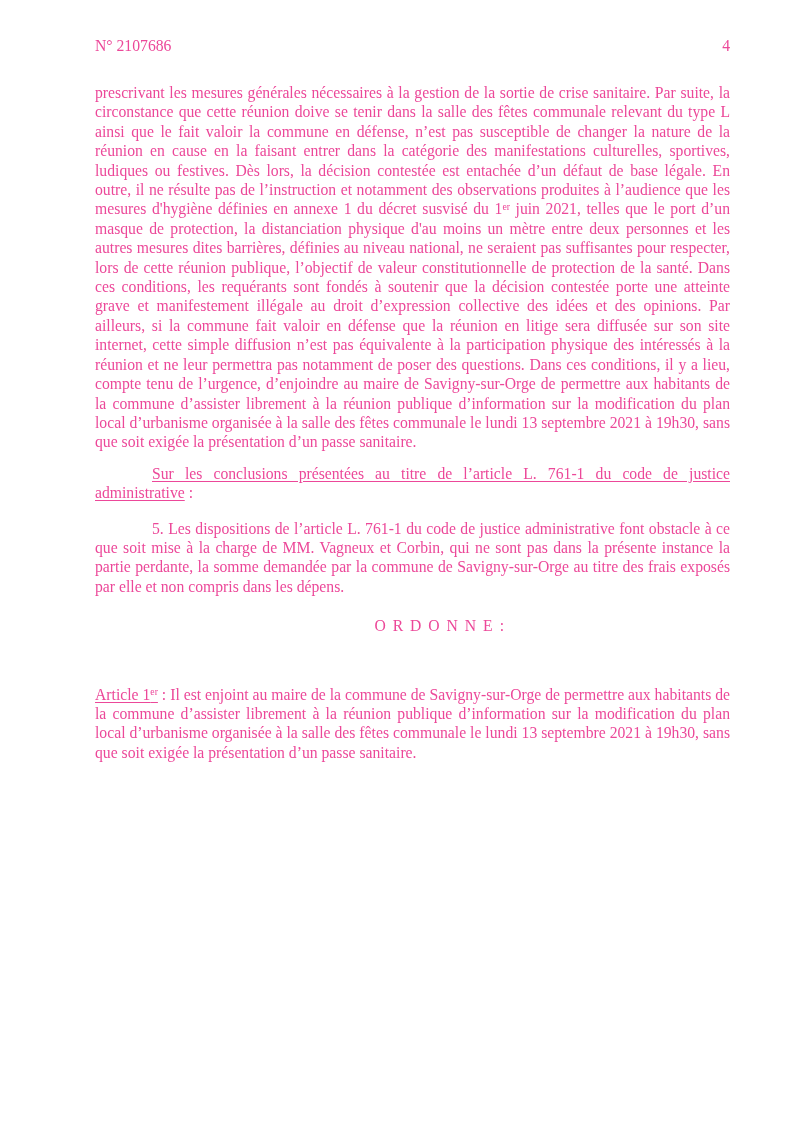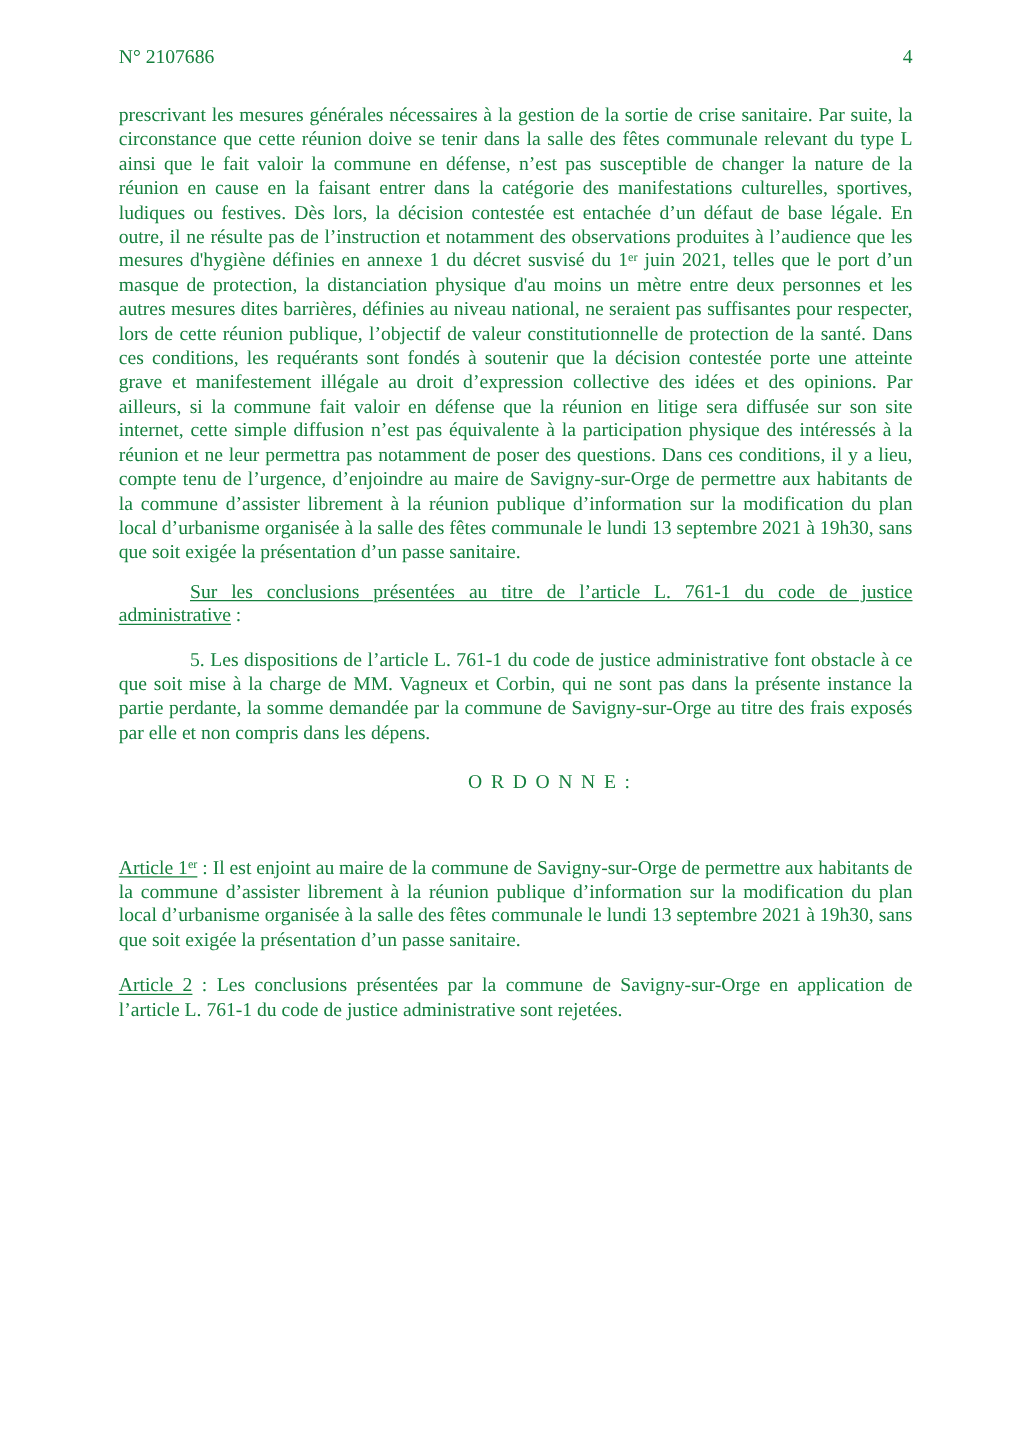--- a/index.html
+++ b/index.html
@@ -5,21 +5,21 @@
   * { margin: 0; padding: 0; box-sizing: border-box; }
   html, body { background: #ffffff; }
   .page {
     position: relative;
     width: 810px;
     height: 1145px;
     background: #ffffff;
     font-family: "Liberation Serif", "DejaVu Serif", serif;
     font-size: 15.7px;
     line-height: 19.4px;
-    color: #15803d;
+    color: #ec4899;
     overflow: hidden;
   }
   .header {
     position: absolute;
     top: 36px;
     left: 95px;
     width: 635px;
     display: flex;
     justify-content: space-between;
   }
@@ -66,16 +66,15 @@
     <p class="para"><span>prescrivant les mesures générales nécessaires à la gestion de la sortie de crise sanitaire. Par suite, la circonstance que cette réunion doive se tenir dans la salle des fêtes communale relevant du type L ainsi que le fait valoir la commune en défense, n’est pas susceptible de changer la nature de la réunion en cause en la faisant entrer dans la catégorie des manifestations culturelles, sportives, ludiques ou festives. Dès lors, la décision contestée est entachée d’un défaut de base légale. En outre, il ne résulte pas de l’instruction et notamment des observations produites à l’audience que les mesures d'hygiène définies en annexe 1 du décret susvisé du 1</span><sup>er</sup><span> juin 2021, telles que le port d’un masque de protection, la distanciation physique d'au moins un mètre entre deux personnes et les autres mesures dites barrières, définies au niveau national, ne seraient pas suffisantes pour respecter, lors de cette réunion publique, l’objectif de valeur constitutionnelle de protection de la santé. Dans ces conditions, les requérants sont fondés à soutenir que la décision contestée porte une atteinte grave et manifestement illégale au droit d’expression collective des idées et des opinions. Par ailleurs, si la commune fait valoir en défense que la réunion en litige sera diffusée sur son site internet, cette simple diffusion n’est pas équivalente à la participation physique des intéressés à la réunion et ne leur permettra pas notamment de poser des questions. Dans ces conditions, il y a lieu, compte tenu de l’urgence, d’enjoindre au maire de Savigny-sur-Orge de permettre aux habitants de la commune d’assister librement à la réunion publique d’information sur la modification du plan local d’urbanisme organisée à la salle des fêtes communale le lundi 13 septembre 2021 à 19h30, sans que soit exigée la présentation d’un passe sanitaire.</span></p>
 
     <p class="para indent heading"><span class="underline">Sur les conclusions présentées au titre de l’article L. 761-1 du code de justice administrative</span><span> :</span></p>
 
     <p class="para indent para5">5. Les dispositions de l’article L. 761-1 du code de justice administrative font obstacle à ce que soit mise à la charge de MM. Vagneux et Corbin, qui ne sont pas dans la présente instance la partie perdante, la somme demandée par la commune de Savigny-sur-Orge au titre des frais exposés par elle et non compris dans les dépens.</p>
 
     <p class="ordonne">O R D O N N E :</p>
 
     <p class="para article-1"><span class="underline"><span>Article 1</span><sup>er</sup></span><span> : </span><span>Il est enjoint au maire de la commune de Savigny-sur-Orge de permettre aux habitants de la commune d’assister librement à la réunion publique d’information sur la modification du plan local d’urbanisme organisée à la salle des fêtes communale le lundi 13 septembre 2021 à 19h30, sans que soit exigée la présentation d’un passe sanitaire.</span></p>
 
-    <p class="para article-2"><span class="underline">Article 2</span><span> : </span><span>Les conclusions présentées par la commune de Savigny-sur-Orge en application de l’article L. 761-1 du code de justice administrative sont rejetées.</span></p>
 
   </div>
 </div>
 
 </body></html>

